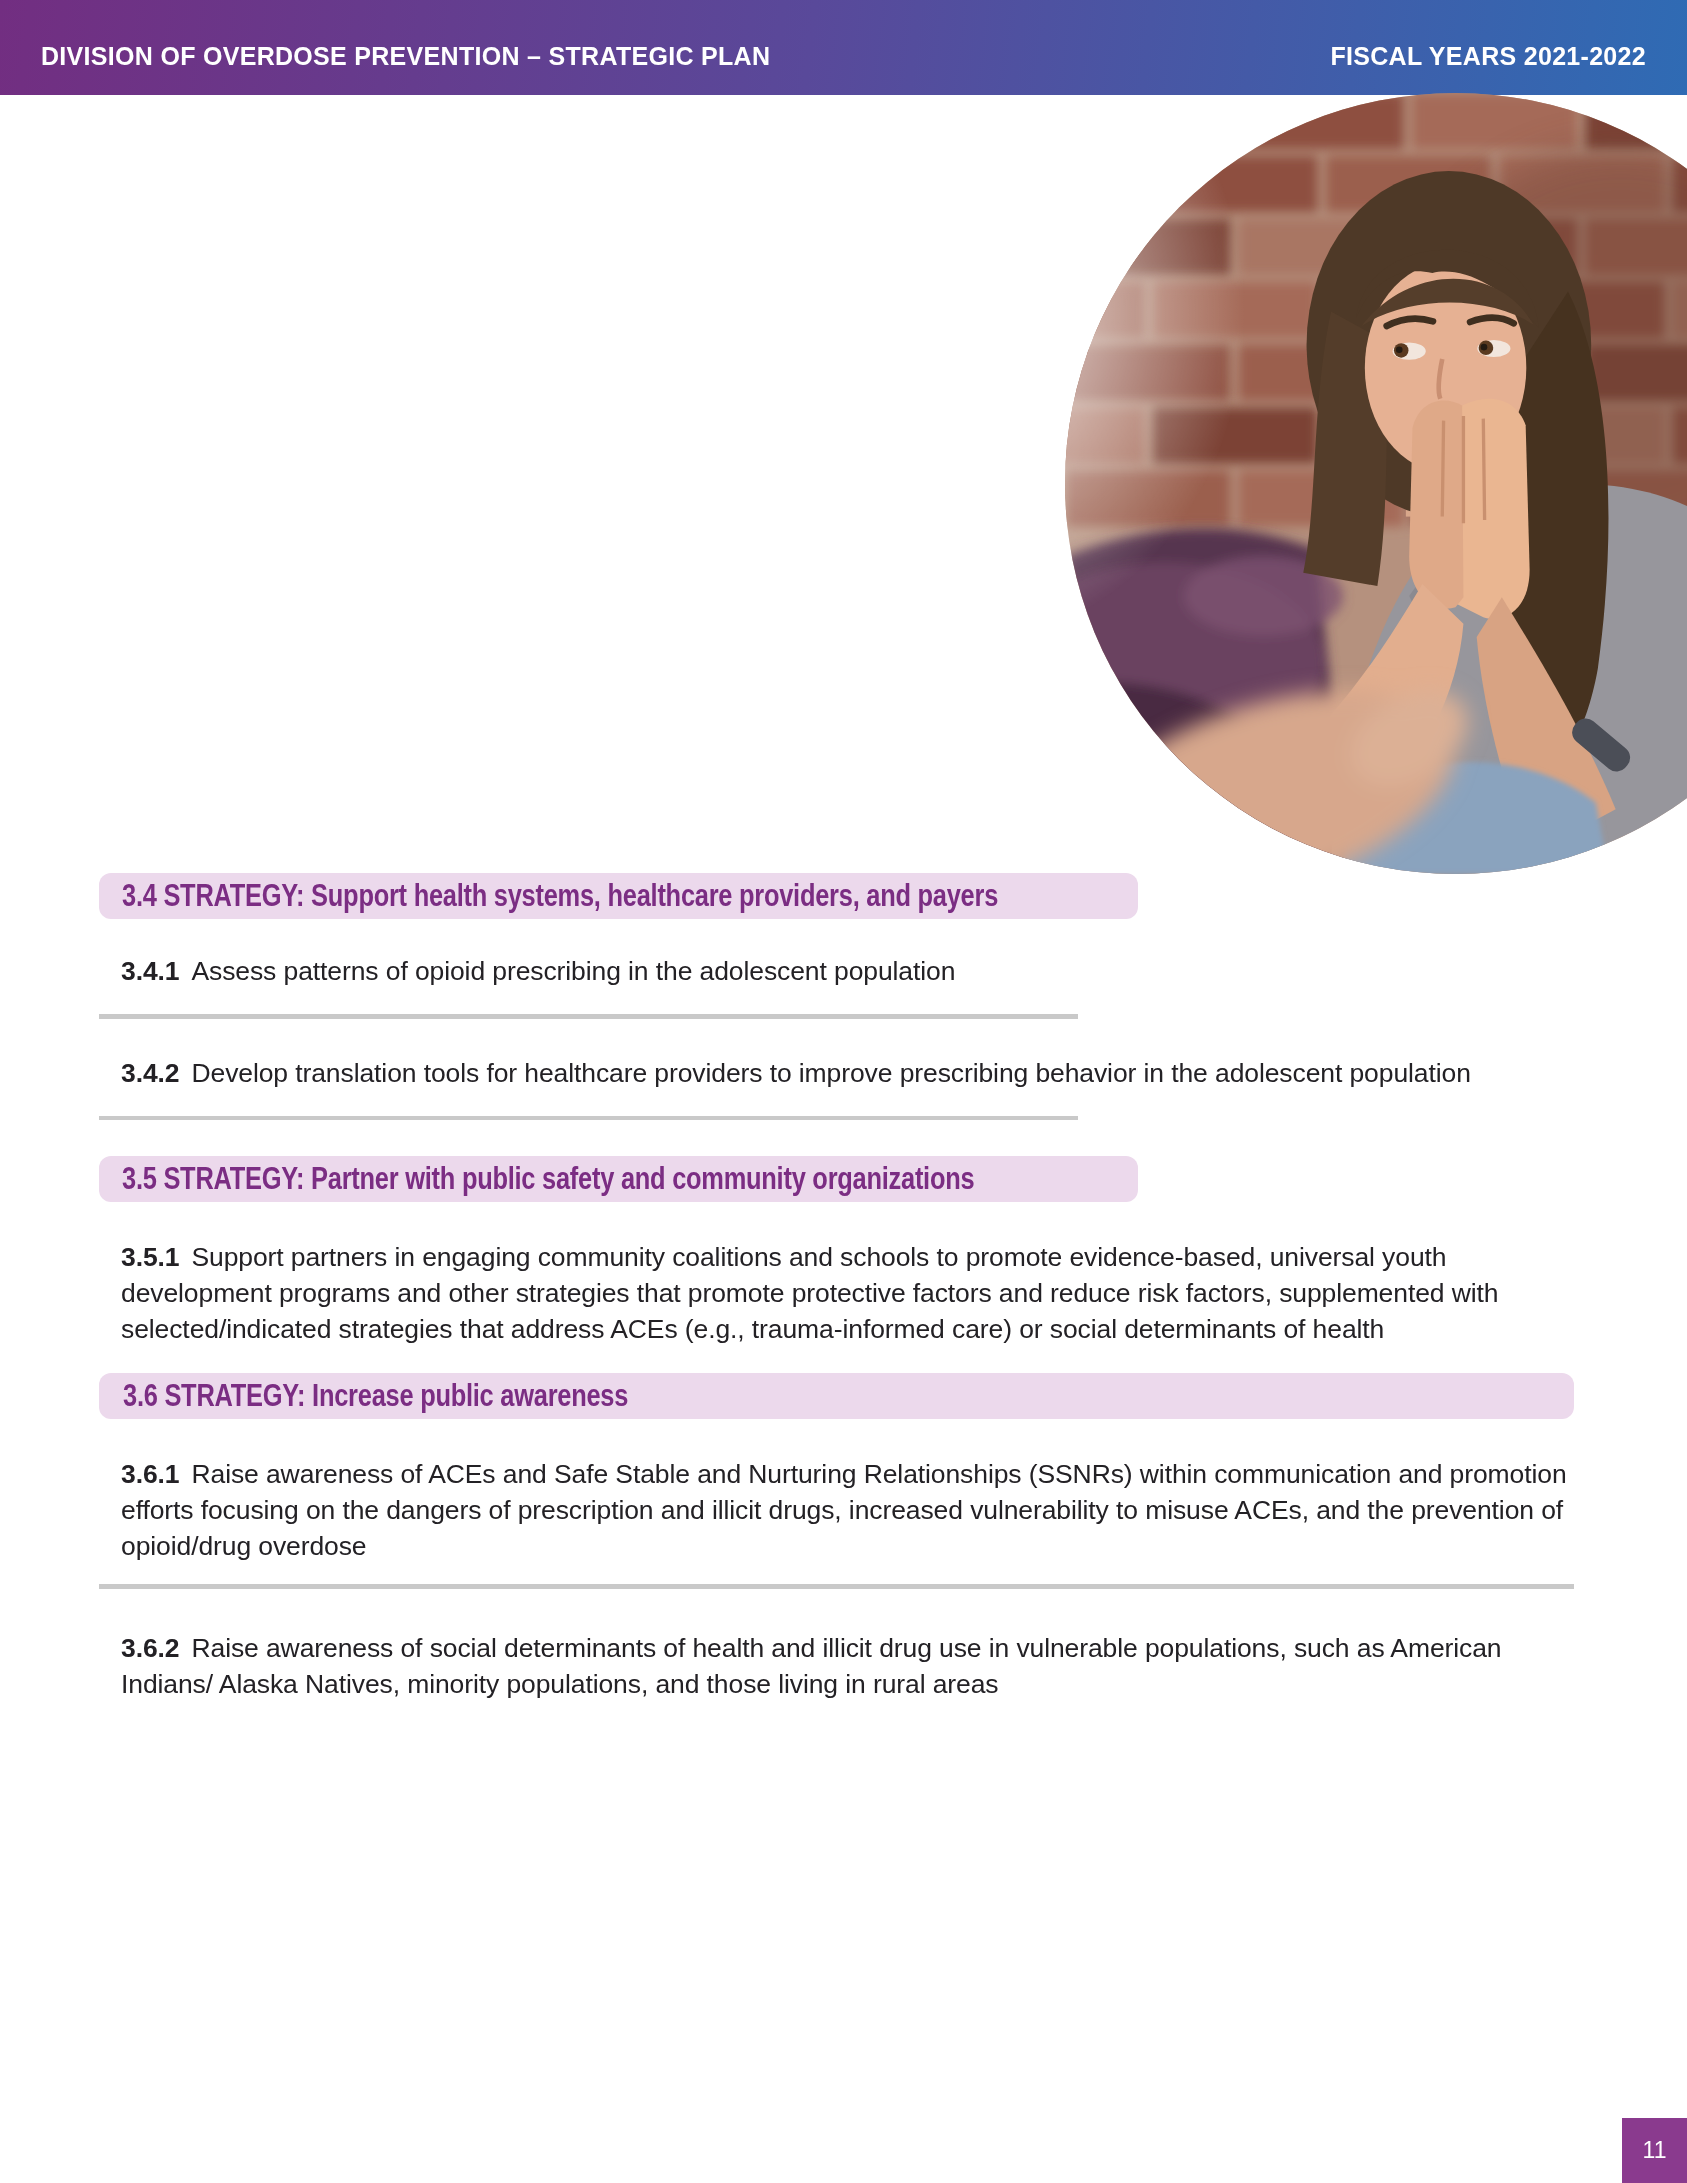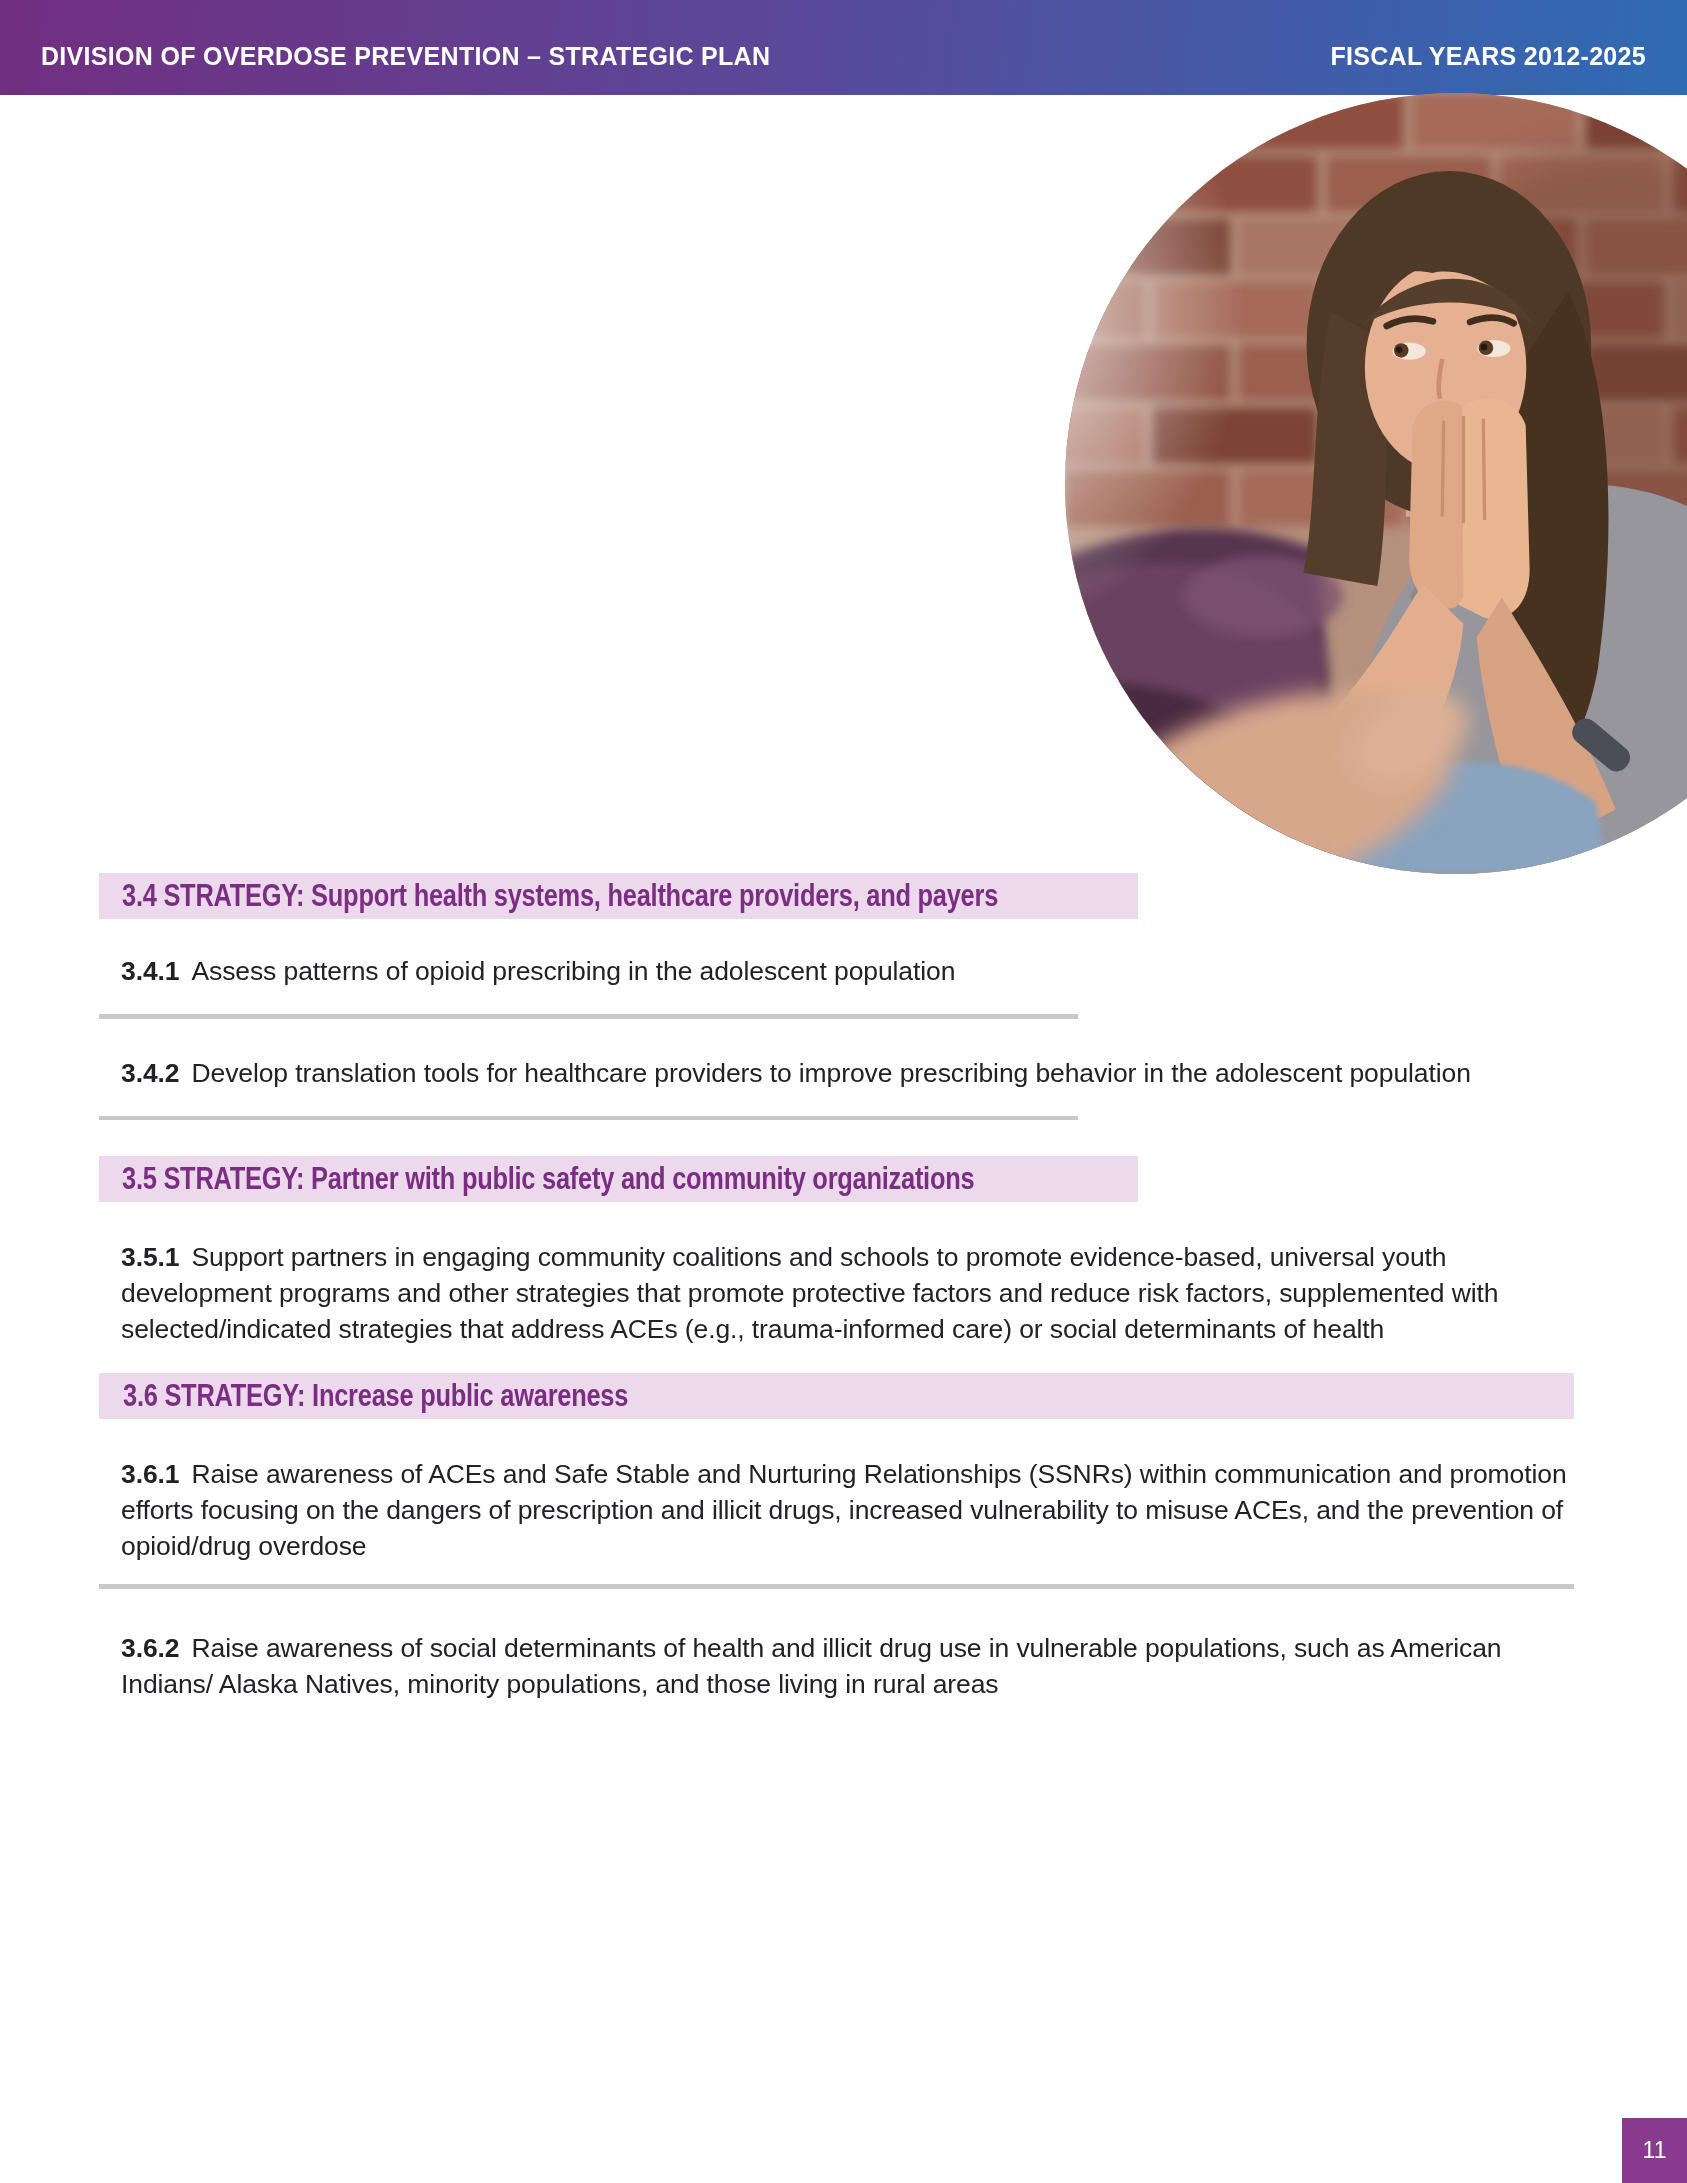--- a/index.html
+++ b/index.html
@@ -22,21 +22,21 @@
   .content{
     position:absolute;left:99px;top:95px;width:1489px;padding-top:106px;
     color:#232125;font-size:26.5px;line-height:36px;letter-spacing:-0.1px;
   }
   .photo-spacer{
     float:right;width:523px;height:672px;
     shape-outside:circle(397px at 390px 283px);shape-margin:10.6px;
   }
   .strategy-bar{
     width:1039px;height:46px;background:#ecd9ec;box-sizing:border-box;
-    display:flex;align-items:center;padding-left:22.5px;margin:0 0 34px 0;
+    display:flex;align-items:center;padding-left:22.5px;margin:0 0 34px 0;border-radius:12px;
   }
   .strategy-bar .bar-text{
     color:#7b2d83;font-weight:700;font-size:31px;letter-spacing:-0.3px;white-space:nowrap;
     transform:scaleX(0.82);transform-origin:left center;
   }
   .strategy-bar.wide{width:1475px;padding-left:24px;}
   #bar-3-5{margin-top:24px;margin-bottom:37px;}
   #bar-3-6{margin-top:26px;margin-bottom:37px;}
   p.item{margin:0;padding-left:22px;}
   p.item b{margin-right:12px;}
@@ -50,21 +50,21 @@
     color:#ffffff;font-size:23px;display:flex;align-items:center;justify-content:center;
   }
 </style>
 </head>
 <body>
 
 <div class="page">
 
   <header class="page-header">
     <span>DIVISION OF OVERDOSE PREVENTION – STRATEGIC PLAN</span>
-    <span>FISCAL YEARS 2012-2025</span>
+    <span>FISCAL YEARS 2021-2022</span>
   </header>
 
   <div class="photo-wrap" role="img" aria-label="Worried young woman with hands clasped near her face, sitting on a leather couch in front of a brick wall">
     <svg width="781" height="781" viewBox="0 0 1180 1180">
       <defs>
         <clipPath id="circ">
             <circle cx="590" cy="590" r="590"></circle>
           </clipPath>
         <filter id="b4" x="-20%" y="-20%" width="140%" height="140%">
             <feGaussianBlur stdDeviation="4"></feGaussianBlur>

